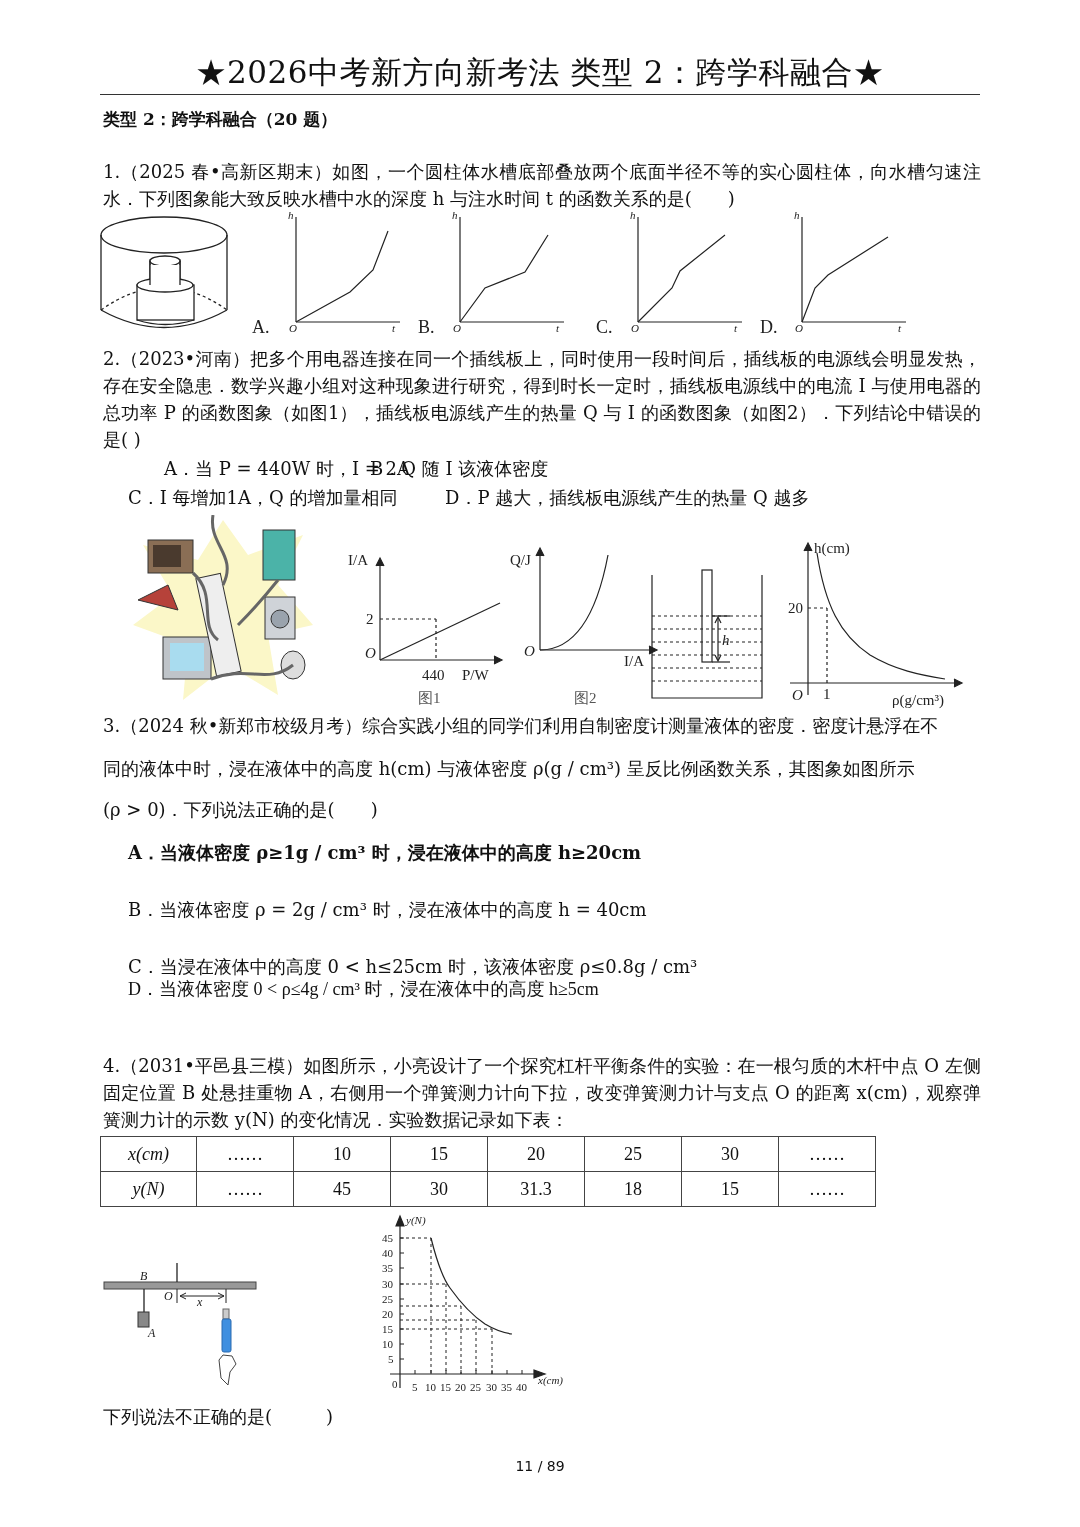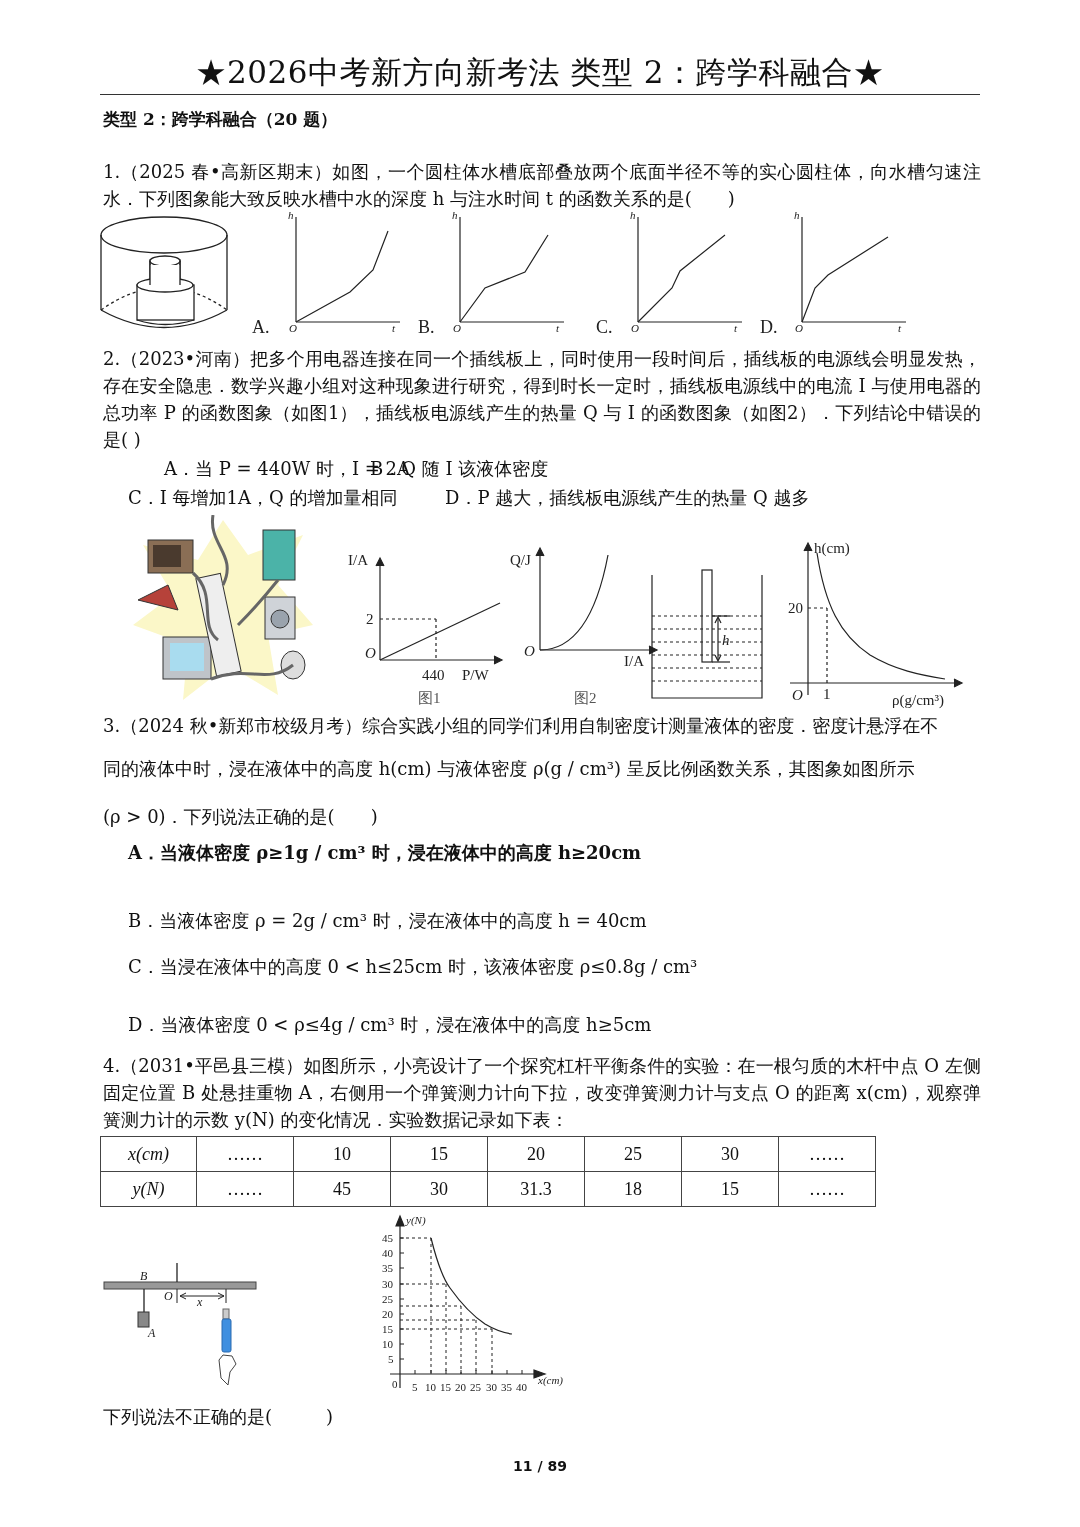--- a/index.html
+++ b/index.html
@@ -7,21 +7,21 @@
        font-family:"DejaVu Serif","Liberation Serif",serif;color:#111;}
   .abs{position:absolute;}
   .title{left:0;width:1080px;top:52px;text-align:center;font-size:31px;font-weight:normal;letter-spacing:0.5px;}
   .rule{left:100px;width:880px;top:94px;height:0;border-top:1.5px solid #333;}
   .section{left:103px;top:108px;font-size:17px;font-weight:bold;}
   .para{left:103px;width:878px;font-size:18px;line-height:27px;text-align:justify;}
   .opt{font-size:18px;}
   table.data{border-collapse:collapse;font-size:18px;font-family:"Liberation Serif",serif;}
   table.data td{border:1px solid #444;height:34px;text-align:center;padding:0;}
   .caption{font-size:15px;color:#555;}
-  .pager{left:0;width:1080px;top:1458px;text-align:center;font-family:"DejaVu Sans",sans-serif;font-weight:bold;font-size:14px;}
+  .pager{left:0;width:1080px;top:1458px;text-align:center;font-family:"DejaVu Sans",sans-serif;font-weight:normal;font-size:14px;}
   svg text{font-family:"Liberation Serif",serif;}
 </style>
 </head>
 <body>
 
 <div class="abs title">★2026中考新方向新考法 类型 2：跨学科融合★</div>
 <div class="abs rule"></div>
 <div class="abs section">类型 2：跨学科融合（20 题）</div>
 
 <div class="abs para" style="top:146px;margin-top:12px;">1.（2025 春•高新区期末）如图，一个圆柱体水槽底部叠放两个底面半径不等的实心圆柱体，向水槽匀速注水．下列图象能大致反映水槽中水的深度 h 与注水时间 t 的函数关系的是(　　)</div>
@@ -188,25 +188,25 @@
       <text x="8" y="78">20</text>
       <text x="12" y="165" font-style="italic">O</text>
       <text x="43" y="164">1</text>
       <text x="112" y="170">ρ(g/cm³)</text>
     </g>
   </svg>
 </div>
 
 <div class="abs para" style="top:712px;">3.（2024 秋•新郑市校级月考）综合实践小组的同学们利用自制密度计测量液体的密度．密度计悬浮在不</div>
 <div class="abs para" style="top:755px;">同的液体中时，浸在液体中的高度 h(cm) 与液体密度 ρ(g / cm³) 呈反比例函数关系，其图象如图所示</div>
-<div class="abs para" style="top:796px;margin-top:7px;">(ρ &gt; 0)．下列说法正确的是(　　)</div>
+<div class="abs para" style="top:796px;">(ρ &gt; 0)．下列说法正确的是(　　)</div>
 <div class="abs opt" style="left:128px;top:841px;font-weight:bold;">A．当液体密度 ρ≥1g / cm³ 时，浸在液体中的高度 h≥20cm</div>
-<div class="abs opt" style="left:128px;top:898px;margin-top:11px;">B．当液体密度 ρ = 2g / cm³ 时，浸在液体中的高度 h = 40cm</div>
+<div class="abs opt" style="left:128px;top:898px;">B．当液体密度 ρ = 2g / cm³ 时，浸在液体中的高度 h = 40cm</div>
 <div class="abs opt" style="left:128px;top:955px;">C．当浸在液体中的高度 0 &lt; h≤25cm 时，该液体密度 ρ≤0.8g / cm³</div>
-<div class="abs opt" style="left:128px;top:1013px;">D．当液体密度 0 &lt; ρ≤4g / cm³ 时，浸在液体中的高度 h≥5cm</div>
+<div class="abs opt" style="left:128px;top:977px;font-family:Liberation Serif, serif;">D．当液体密度 0 &lt; ρ≤4g / cm³ 时，浸在液体中的高度 h≥5cm</div>
 
 <div class="abs para" style="top:1052px;">4.（2031•平邑县三模）如图所示，小亮设计了一个探究杠杆平衡条件的实验：在一根匀质的木杆中点 O 左侧固定位置 B 处悬挂重物 A，右侧用一个弹簧测力计向下拉，改变弹簧测力计与支点 O 的距离 x(cm)，观察弹簧测力计的示数 y(N) 的变化情况．实验数据记录如下表：</div>
 
 <div class="abs" style="left:100px;top:1136px;">
   <table class="data">
     <tbody>
         <tr>
       <td style="width:95px;font-style:italic;">x(cm)</td>
       <td style="width:96px;">……</td>
       <td style="width:96px;">10</td>

